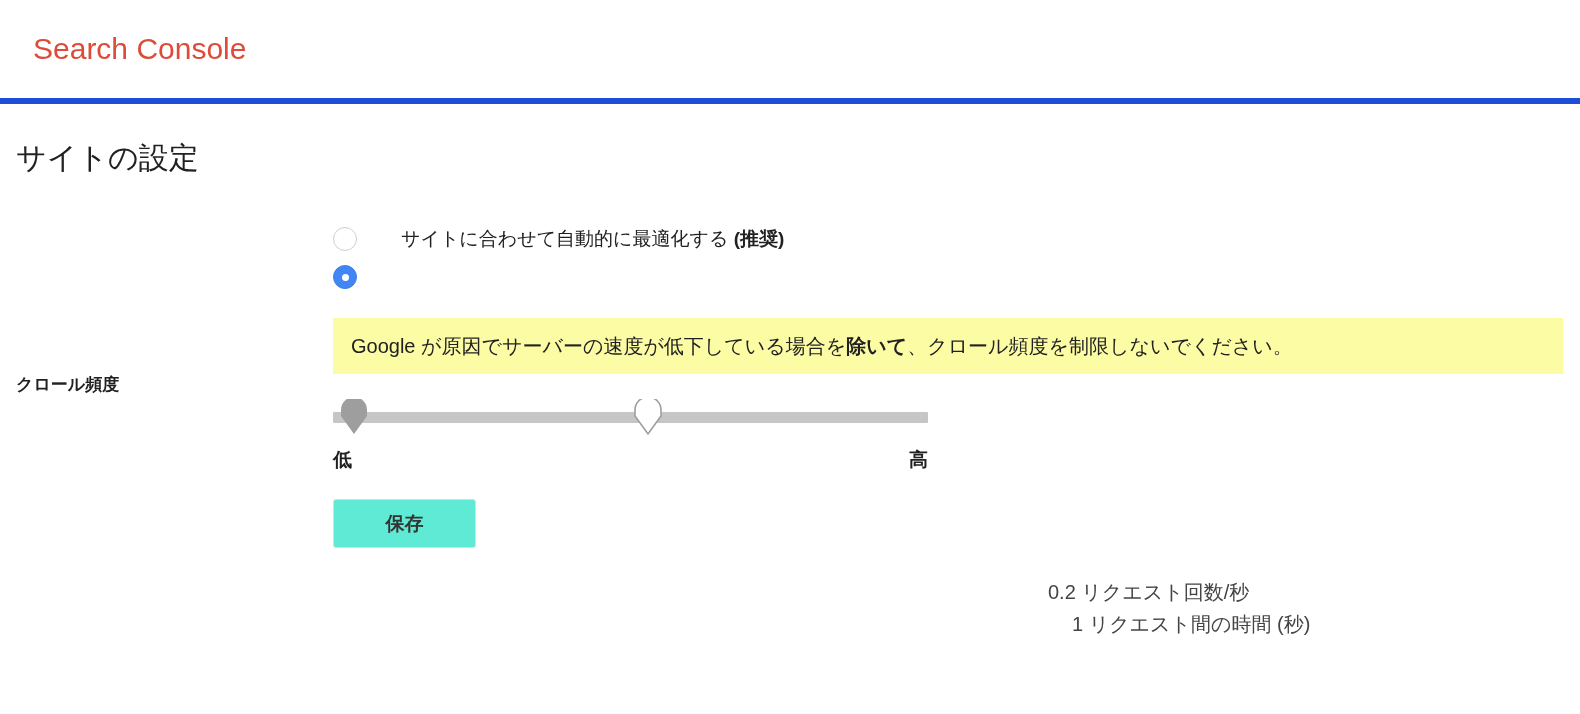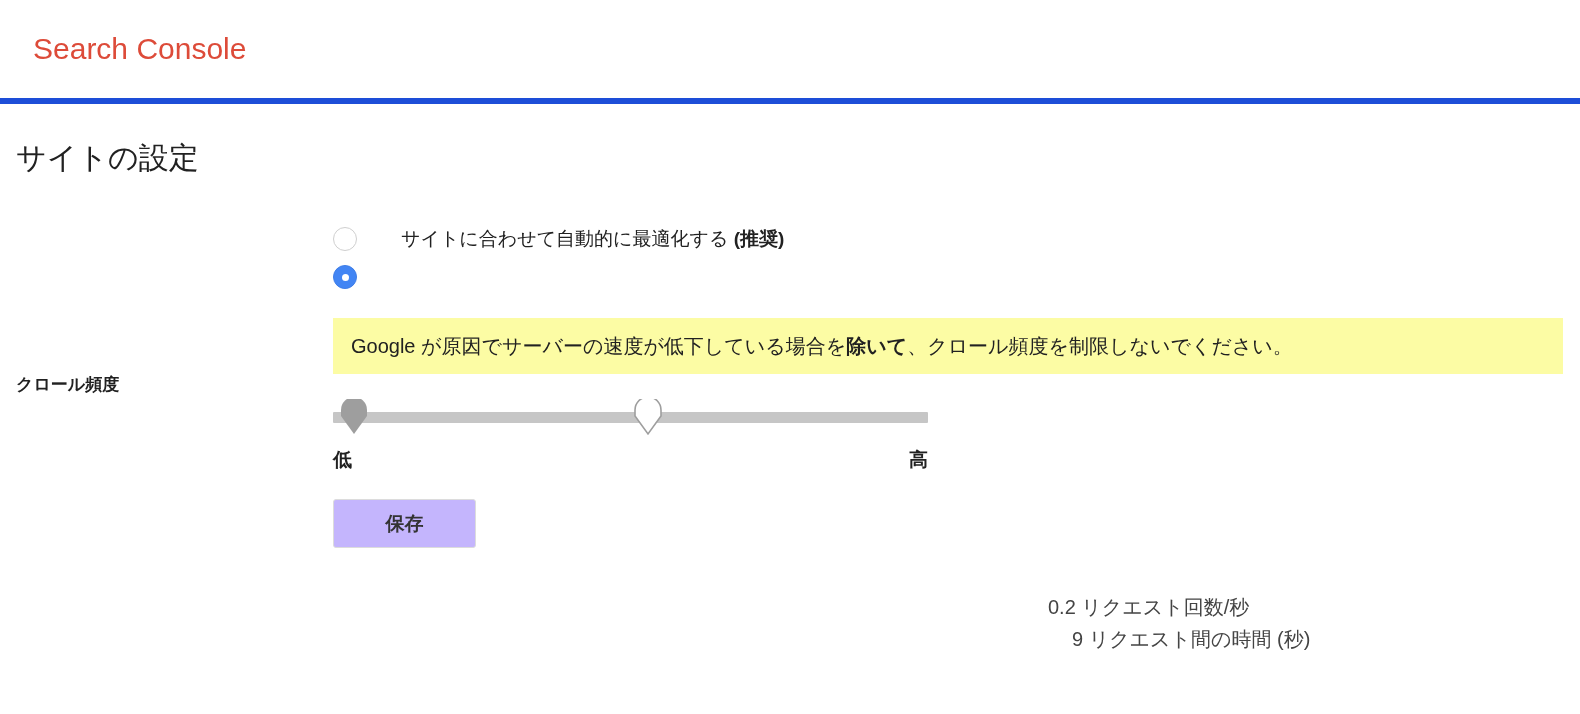--- a/index.html
+++ b/index.html
@@ -176,35 +176,34 @@
   
   #rate-readout {
     position: absolute;
     left: 1048px;
     top: 472px;
     text-align: left;
     color: #444444;
     font-size: 20px;
     line-height: 32px;
     white-space: nowrap;
-    margin-top: 15px;
   }
   #rate-readout .readout-line-2 { padding-left: 24px; }
 
   
   #button-bar {
     margin-top: 28px;
     display: flex;
     gap: 39px;
   }
   .btn {
     min-width: 143px;
     height: 49px;
     box-sizing: border-box;
-    background: #c4b5fd;
+    background: #5eead4;
     border: 1px solid #dcdcdc;
     border-radius: 3px;
     font-family: "Liberation Sans", "DejaVu Sans", sans-serif;
     font-size: 19px;
     font-weight: bold;
     color: #333333;
     cursor: pointer;
     padding: 0 18px;
   }
 </style>
@@ -263,16 +262,16 @@
 
       <div id="button-bar">
         <button class="btn">保存</button>
       </div>
 
     </div>
   </div>
 
   <div id="rate-readout">
     <div class="readout-line-1">0.2 リクエスト回数/秒</div>
-    <div class="readout-line-2">9 リクエスト間の時間 (秒)</div>
+    <div class="readout-line-2">1 リクエスト間の時間 (秒)</div>
   </div>
 
 </div>
 
 </body></html>

